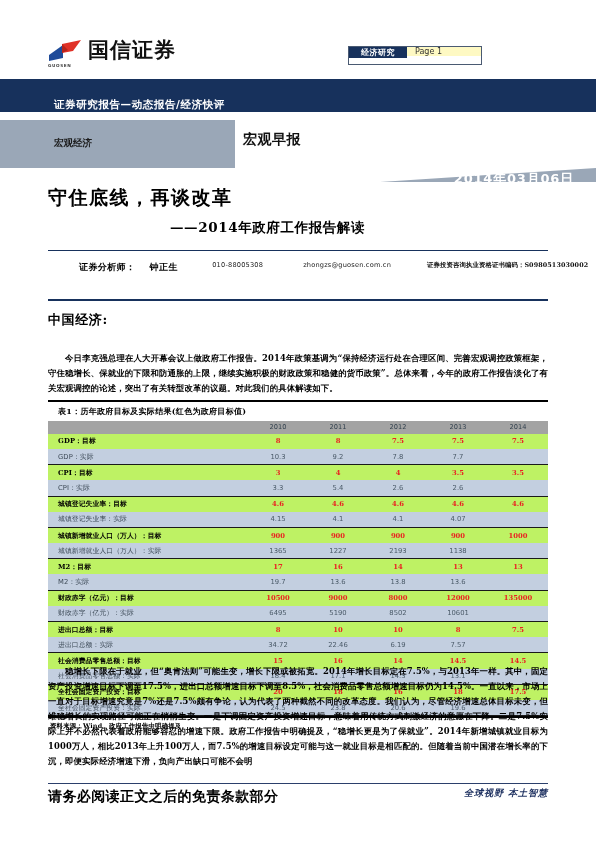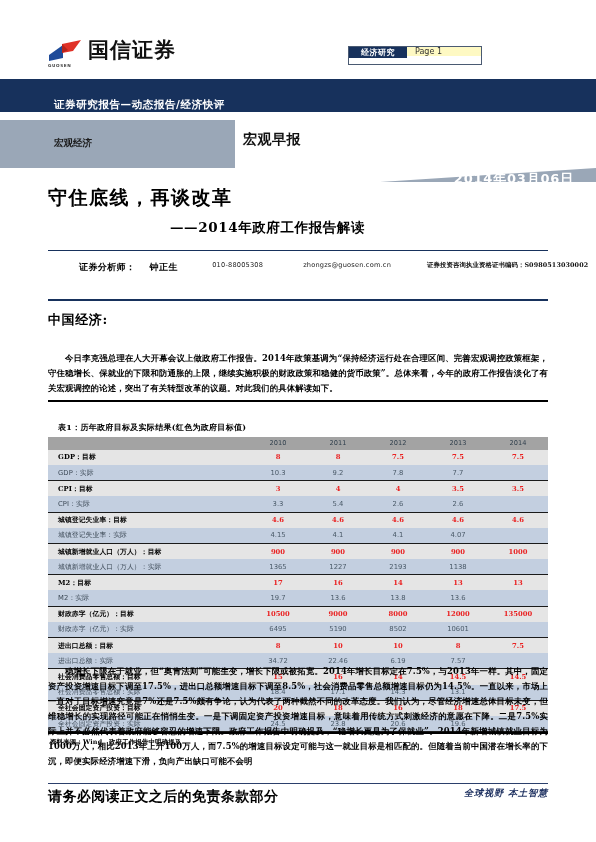--- a/index.html
+++ b/index.html
@@ -256,21 +256,21 @@
     width: 500px;
   }
   .tbl-topline {
     height: 1.6px;
     background: #000;
     width: 100%;
   }
   .tbl-caption {
     font-size: 8px;
     font-weight: bold;
-    padding: 20px 0 4px 10px;
+    padding: 4px 0 4px 10px;
     font-family: "DejaVu Serif", "Liberation Serif", serif;
     letter-spacing: .3px;
   }
   table.data {
     border-collapse: collapse;
     width: 100%;
     table-layout: fixed;
   }
   table.data col.lbl { width: 200px; }
   table.data col.yr  { width: 60px; }
@@ -287,21 +287,21 @@
     color: #33424f;
     font-weight: normal;
     font-size: 6.6px;
   }
   table.data td.lbl {
     text-align: left;
     padding-left: 10px;
     letter-spacing: .1px;
   }
   tr.target td {
-    background: #e5e5e5;
+    background: #bef264;
     color: #ea2222;
     font-weight: bold;
     font-family: "DejaVu Serif", "Liberation Serif", serif;
   }
   tr.target td.lbl { color: #000; }
   tr.actual td {
     background: #c3cfe0;
     color: #4a5a68;
   }
   tr.actual td.lbl { color: #3d4a57; }

